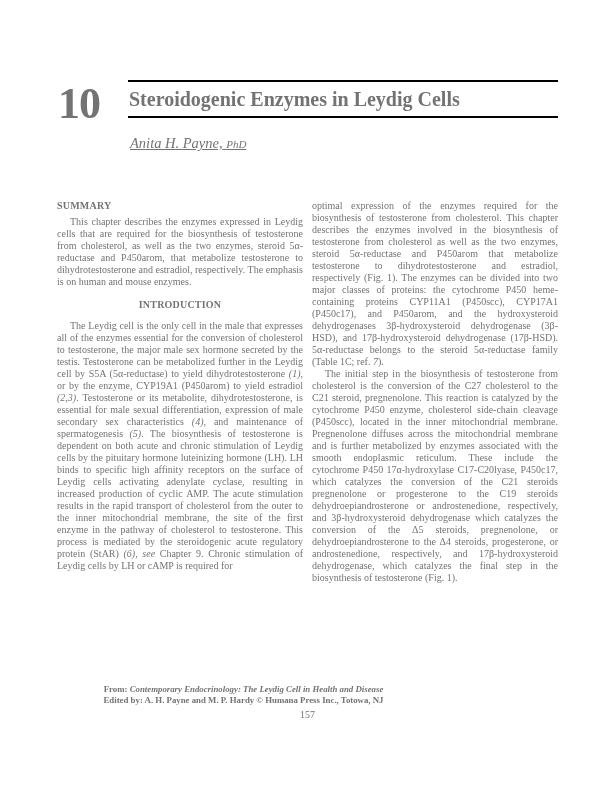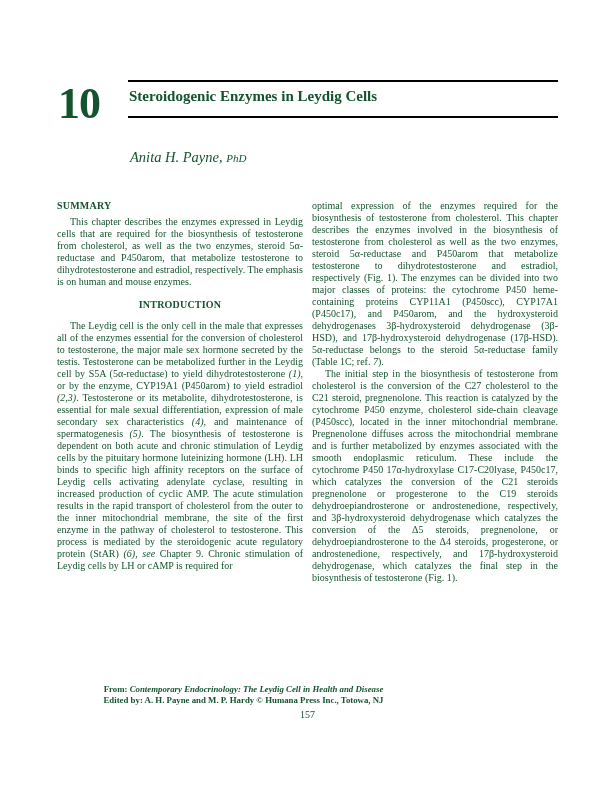--- a/index.html
+++ b/index.html
@@ -1,40 +1,40 @@
 <!DOCTYPE html>
 <html><head>
 <meta charset="utf-8">
 <style>
   html,body { margin:0; padding:0; background:#888; }
   .page {
     position:relative;
     width:615px; height:788px;
     margin:0 auto;
     background:#ffffff;
-    color:#14532d;
+    color:#737373;
     font-family:"Liberation Serif", serif;
     overflow:hidden;
   }
   
   .chapter-number {
     position:absolute; left:58px; top:82px;
     font-size:44px; line-height:1; font-weight:700;
     letter-spacing:-1px;
   }
   .title-rule { position:absolute; left:128px; width:430px; height:2px; background:#000; }
   .rule-top { top:80px; }
   .rule-bottom { top:116px; }
   .chapter-title {
     position:absolute; left:129px; top:87px; width:428px;
-    font-size:15px; font-weight:700; line-height:1.2;
+    font-size:20px; font-weight:700; line-height:1.2;
   }
   .author-line {
-    position:absolute; left:130px; top:149px;
-    font-size:14.5px; font-style:italic;
+    position:absolute; left:130px; top:135px;
+    font-size:14.5px; font-style:italic;text-decoration:underline;
   }
   .author-degree { font-size:11px; font-style:italic; }
   
   .column {
     position:absolute; top:200px; width:246px;
     font-size:10px; line-height:12px;
     text-align:justify;
   }
   .col-left  { left:57px; }
   .col-right { left:312px; }

